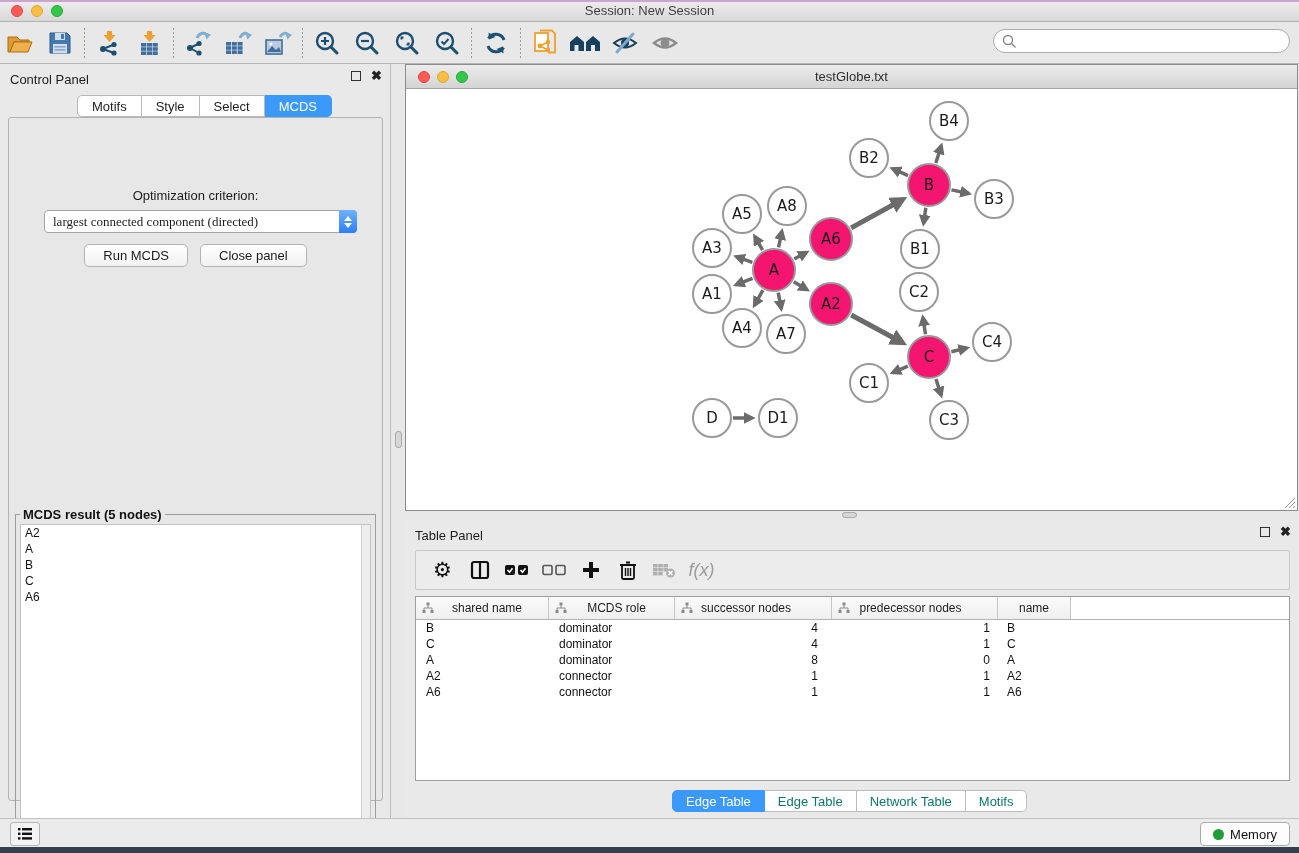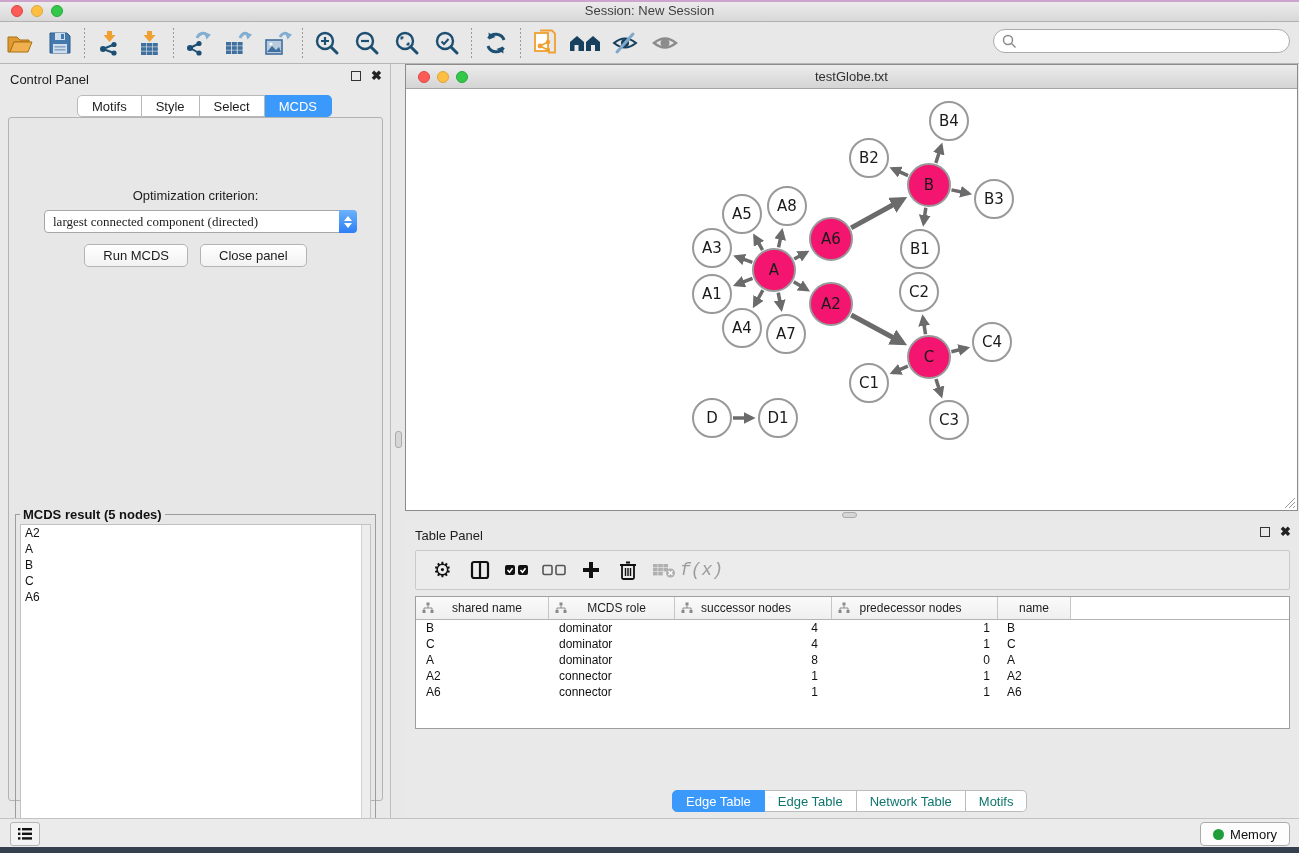--- a/index.html
+++ b/index.html
@@ -82,23 +82,23 @@
     background:#d6d6d6; border:1px solid #ababab; border-radius:3px; }
   .h-gutter-thumb { position:absolute; left:842px; top:512px; width:15px; height:6px;
     background:#d6d6d6; border:1px solid #ababab; border-radius:3px; }
 
   
   .table-panel { position:absolute; left:405px; top:520px; width:894px; height:298px; background:#e9e9e9; }
   .tp-toolbar { position:absolute; left:10px; top:30px; width:875px; height:40px;
     background:#ececec; border:1px solid #c9c9c9; border-radius:2px; display:flex; align-items:center; padding-left:8px; }
   .tp-tbtn { width:37px; height:34px; display:flex; align-items:center; justify-content:center; }
   .gear-glyph { font-size:21px; color:#111; line-height:20px; }
-  .fx-glyph { font-family:Liberation Mono, monospace; font-style:italic; font-size:18px; color:#9c9c9c; }
-
-  .data-table { position:absolute; left:10px; top:76px; width:875px; height:133px; background:#fff;
+  .fx-glyph { font-family:Liberation Sans, sans-serif; font-style:italic; font-size:18px; color:#9c9c9c; }
+
+  .data-table { position:absolute; left:10px; top:76px; width:875px; height:185px; background:#fff;
     border:1px solid #9e9e9e; }
   .dt-header { display:flex; height:23px; background:linear-gradient(#fafafa,#efefef);
     border-bottom:1px solid #b4b4b4; }
   .dt-th { display:flex; align-items:center; justify-content:center; gap:5px;
     font-size:12px; color:#1d1d1d; border-right:1px solid #c6c6c6; position:relative; }
   .dt-th .thicon { position:absolute; left:6px; top:5px; }
   .dt-row { display:flex; height:16px; align-items:center; }
   .dt-cell { font-size:12px; color:#111; overflow:hidden; white-space:nowrap; }
   .c0 { width:133px; padding-left:10px; }
   .c1 { width:126px; padding-left:10px; }

